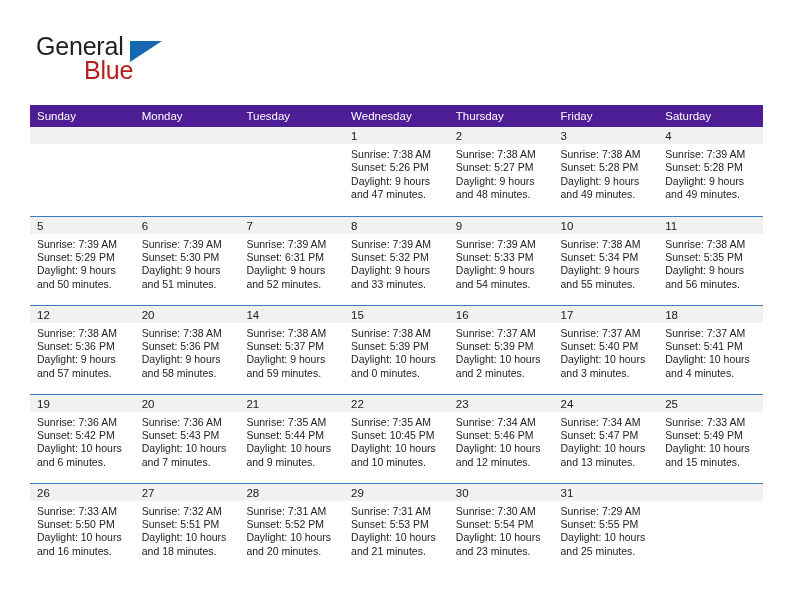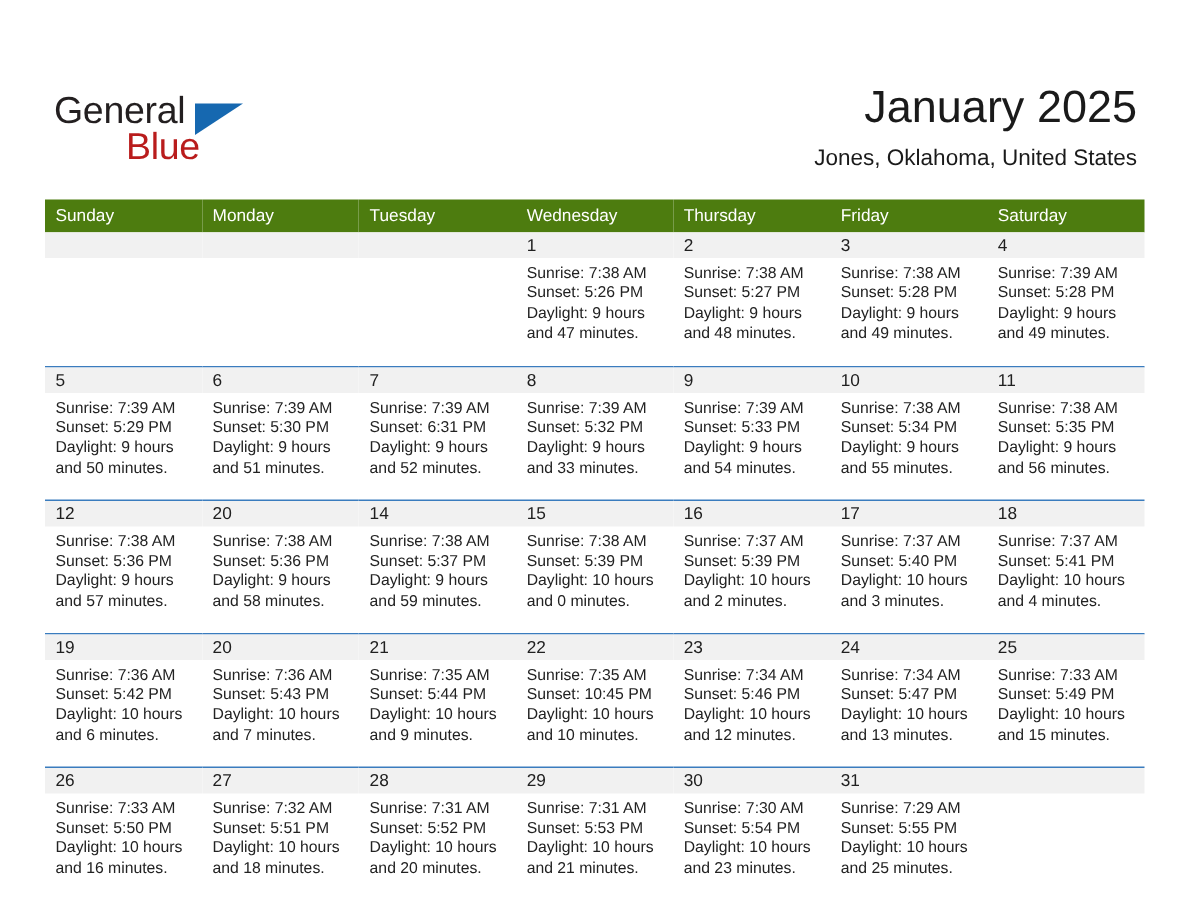--- a/index.html
+++ b/index.html
@@ -12,21 +12,20 @@
     height: 612px;
     font-family: "Liberation Sans", sans-serif;
     color: #000000;
     overflow: hidden;
   }
   .page {
     position: relative;
     width: 792px;
     height: 540px;
     box-sizing: border-box;
-    margin-top: 28px;
   }
 
   
   .header {
     position: absolute;
     left: 34px;
     top: 26px;
     right: 34px;
     height: 72px;
   }
@@ -91,21 +90,21 @@
   
   .calendar {
     position: absolute;
     left: 30px;
     top: 105px;
     width: 733px;
     border-collapse: collapse;
     table-layout: fixed;
   }
   .calendar th {
-    background: #4d7c0f;
+    background: #4c1d95;
     color: #ffffff;
     font-size: 11.5px;
     font-weight: normal;
     text-align: left;
     padding: 5px 0 5px 7px;
     height: 19px;
     box-sizing: border-box;
     border: none;
   }
   .calendar td {
@@ -152,24 +151,20 @@
 <div class="page">
 
   <div class="header">
 
     <div class="brand">
       <span class="brand-general">General</span>
       <span class="brand-triangle"></span>
       <span class="brand-blue">Blue</span>
     </div>
 
-    <div class="titles">
-      <div class="month-title">January 2025</div>
-      <div class="location-title">Jones, Oklahoma, United States</div>
-    </div>
 
   </div>
 
   <table class="calendar">
     <thead>
       <tr>
         <th>Sunday</th>
         <th>Monday</th>
         <th>Tuesday</th>
         <th>Wednesday</th>

